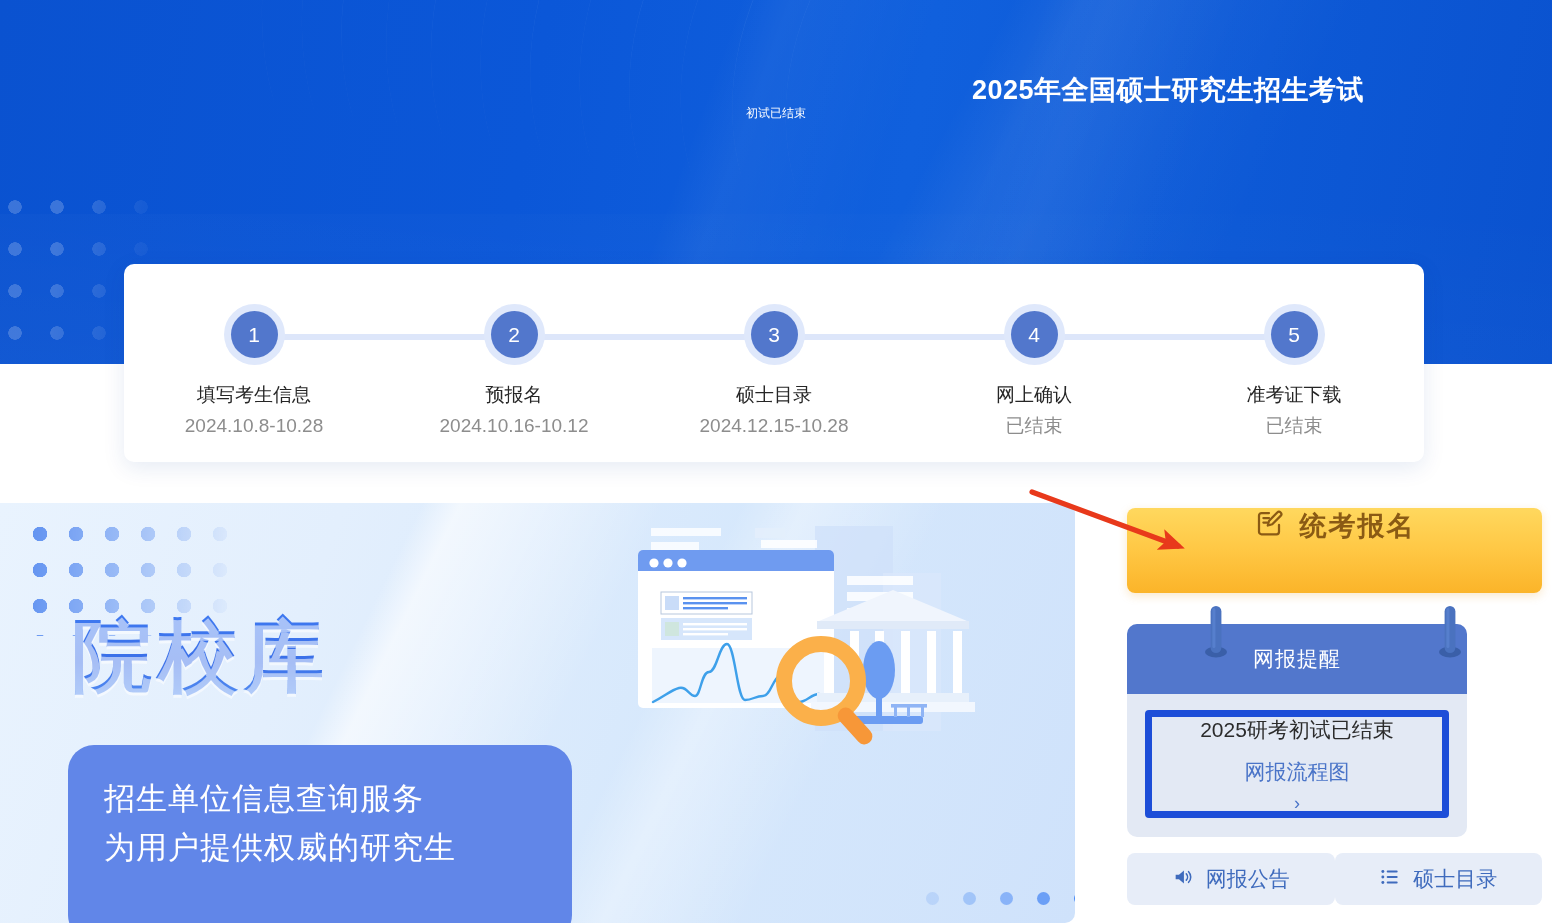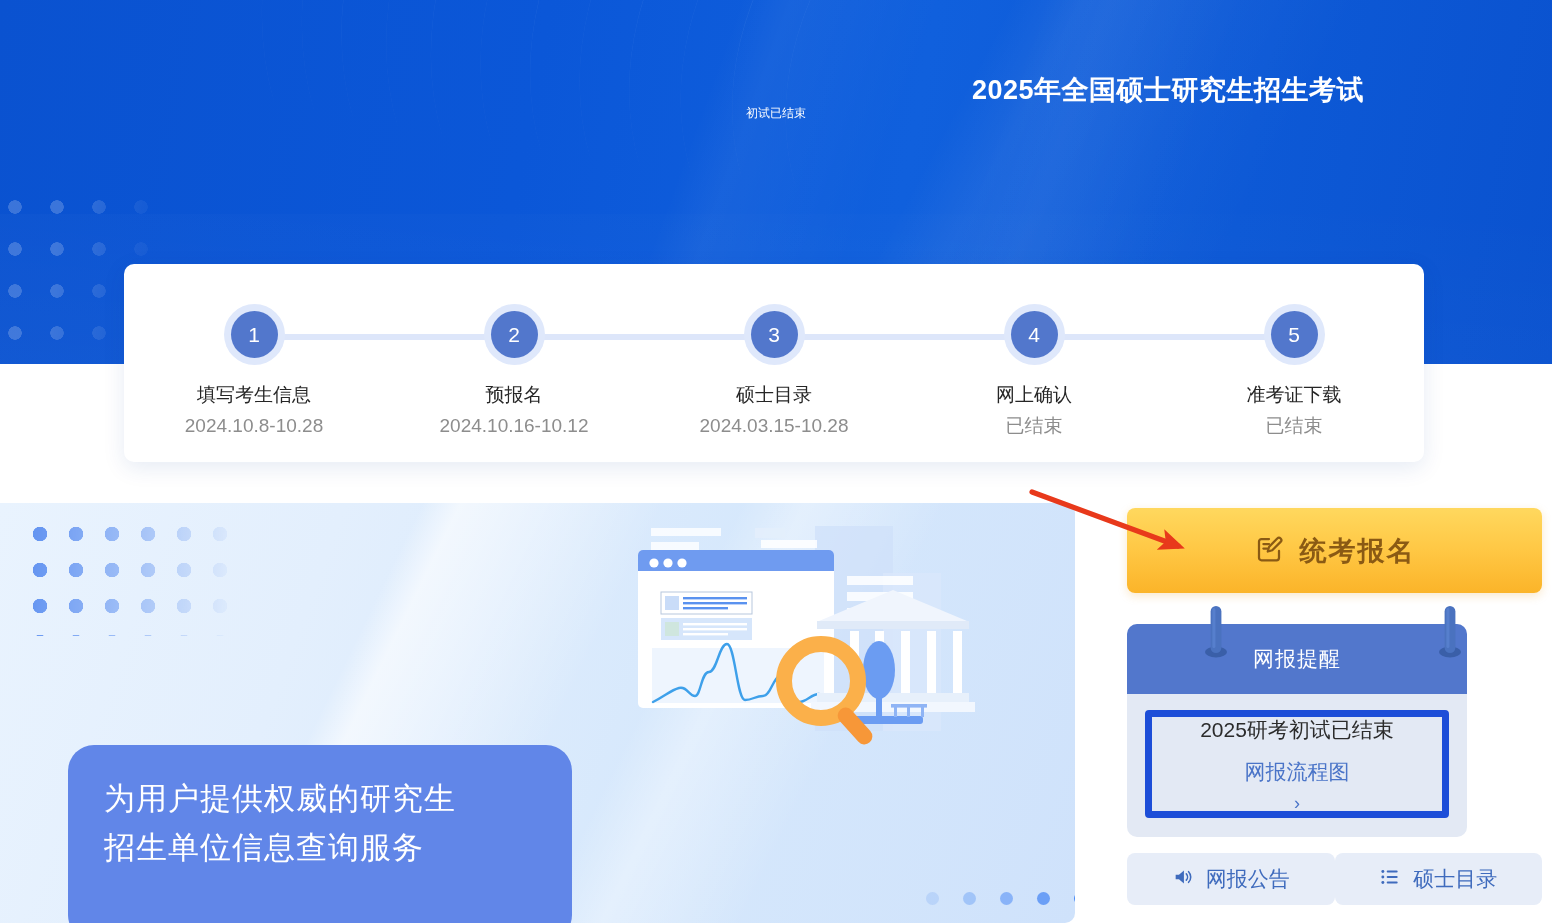--- a/index.html
+++ b/index.html
@@ -219,21 +219,20 @@
 
   
   .register-btn {
     position: absolute;
     left: 1127px; top: 508px;
     width: 415px; height: 85px;
     border-radius: 8px;
     border: none;
     background: linear-gradient(180deg, #ffd85e 0%, #ffc845 48%, #fbb429 100%);
     display: flex;
-    align-items: center;
     justify-content: center;
     gap: 16px;
     cursor: pointer;
     box-shadow: 0 3px 10px rgba(230,150,20,0.22);
     font-family: inherit;
   }
   .register-btn .rb-label {
     color: #8a5a14;
     font-size: 27px;
     font-weight: bold;
@@ -364,44 +363,45 @@
 
       <div class="step">
         <div class="step-circle">2</div>
         <div class="step-label">预报名</div>
         <div class="step-date">2024.10.16-10.12</div>
       </div>
 
       <div class="step">
         <div class="step-circle">3</div>
         <div class="step-label">硕士目录</div>
-        <div class="step-date">2024.03.15-10.28</div>
+        <div class="step-date">2024.12.15-10.28</div>
       </div>
 
       <div class="step">
         <div class="step-circle">4</div>
         <div class="step-label">网上确认</div>
         <div class="step-date">已结束</div>
       </div>
 
       <div class="step">
         <div class="step-circle">5</div>
         <div class="step-label">准考证下载</div>
         <div class="step-date">已结束</div>
       </div>
 
     </div>
   </div>
 
   <div class="banner">
     <div class="banner-diag"></div>
     <div class="banner-dots"></div>
+    <div class="banner-title">院校库</div>
     <div class="banner-pill">
+      <div>招生单位信息查询服务</div>
       <div>为用户提供权威的研究生</div>
-      <div>招生单位信息查询服务</div>
     </div>
 
     <div class="banner-art">
       <svg width="420" height="300" viewBox="0 0 420 300" xmlns="http://www.w3.org/2000/svg">
 
         <rect x="200" y="8" width="78" height="205" fill="#cfe0fa" opacity="0.75"></rect>
         <rect x="268" y="55" width="58" height="158" fill="#d9e7fb" opacity="0.8"></rect>
         <rect x="232" y="58" width="66" height="9" fill="#ffffff" opacity="0.85"></rect>
         <rect x="232" y="74" width="66" height="9" fill="#ffffff" opacity="0.85"></rect>
         <rect x="232" y="90" width="66" height="9" fill="#ffffff" opacity="0.85"></rect>

